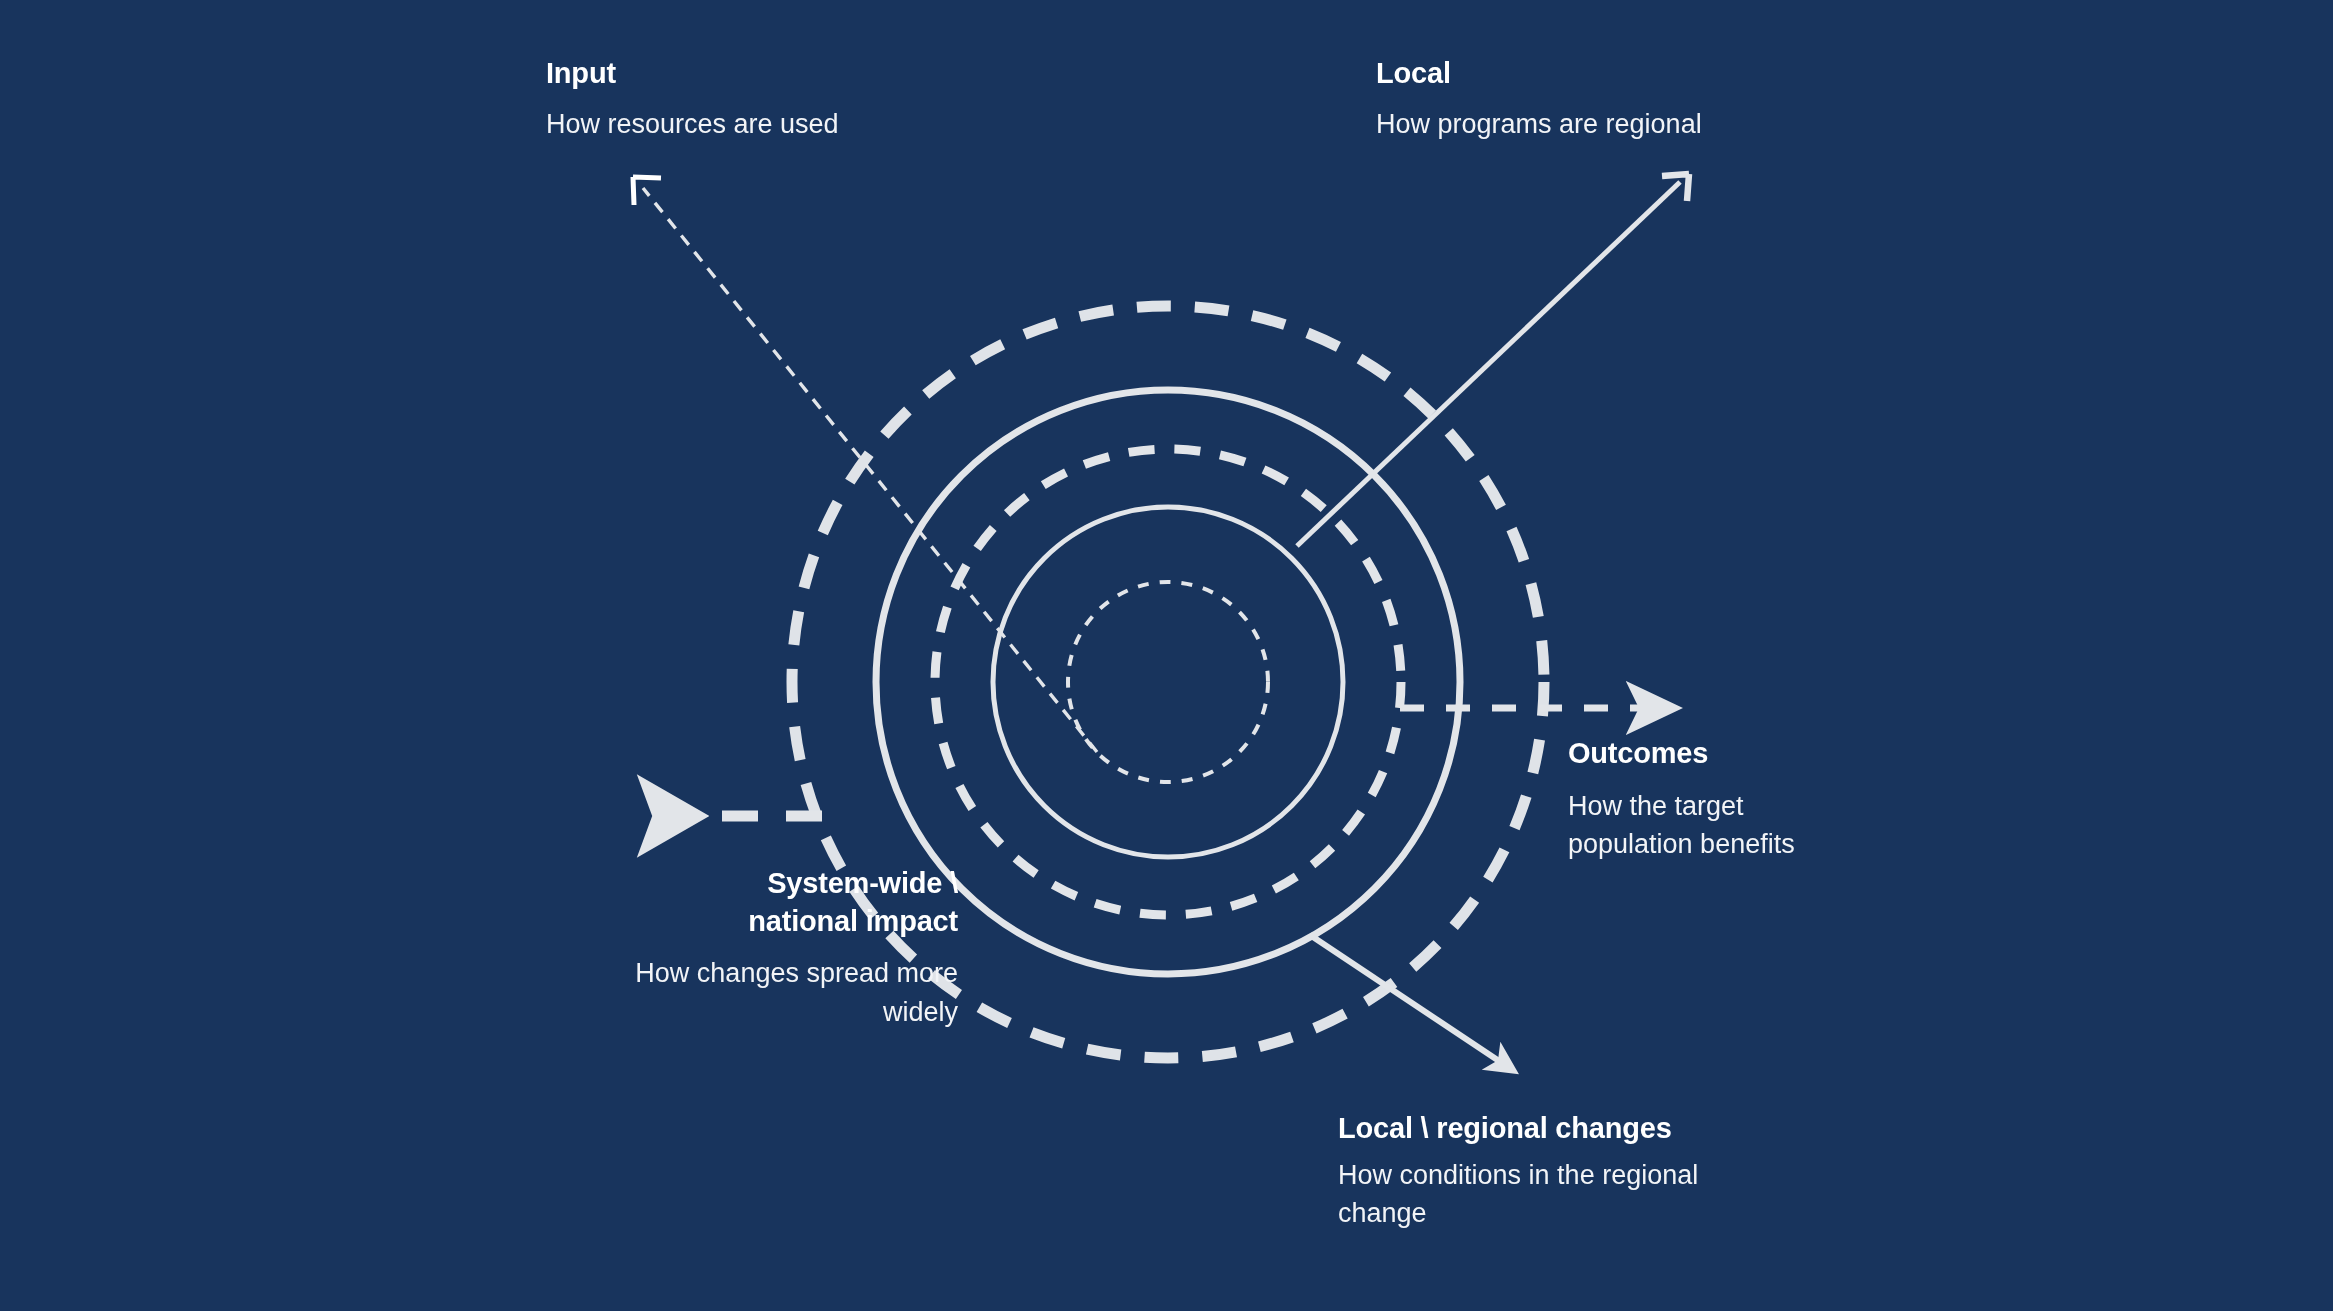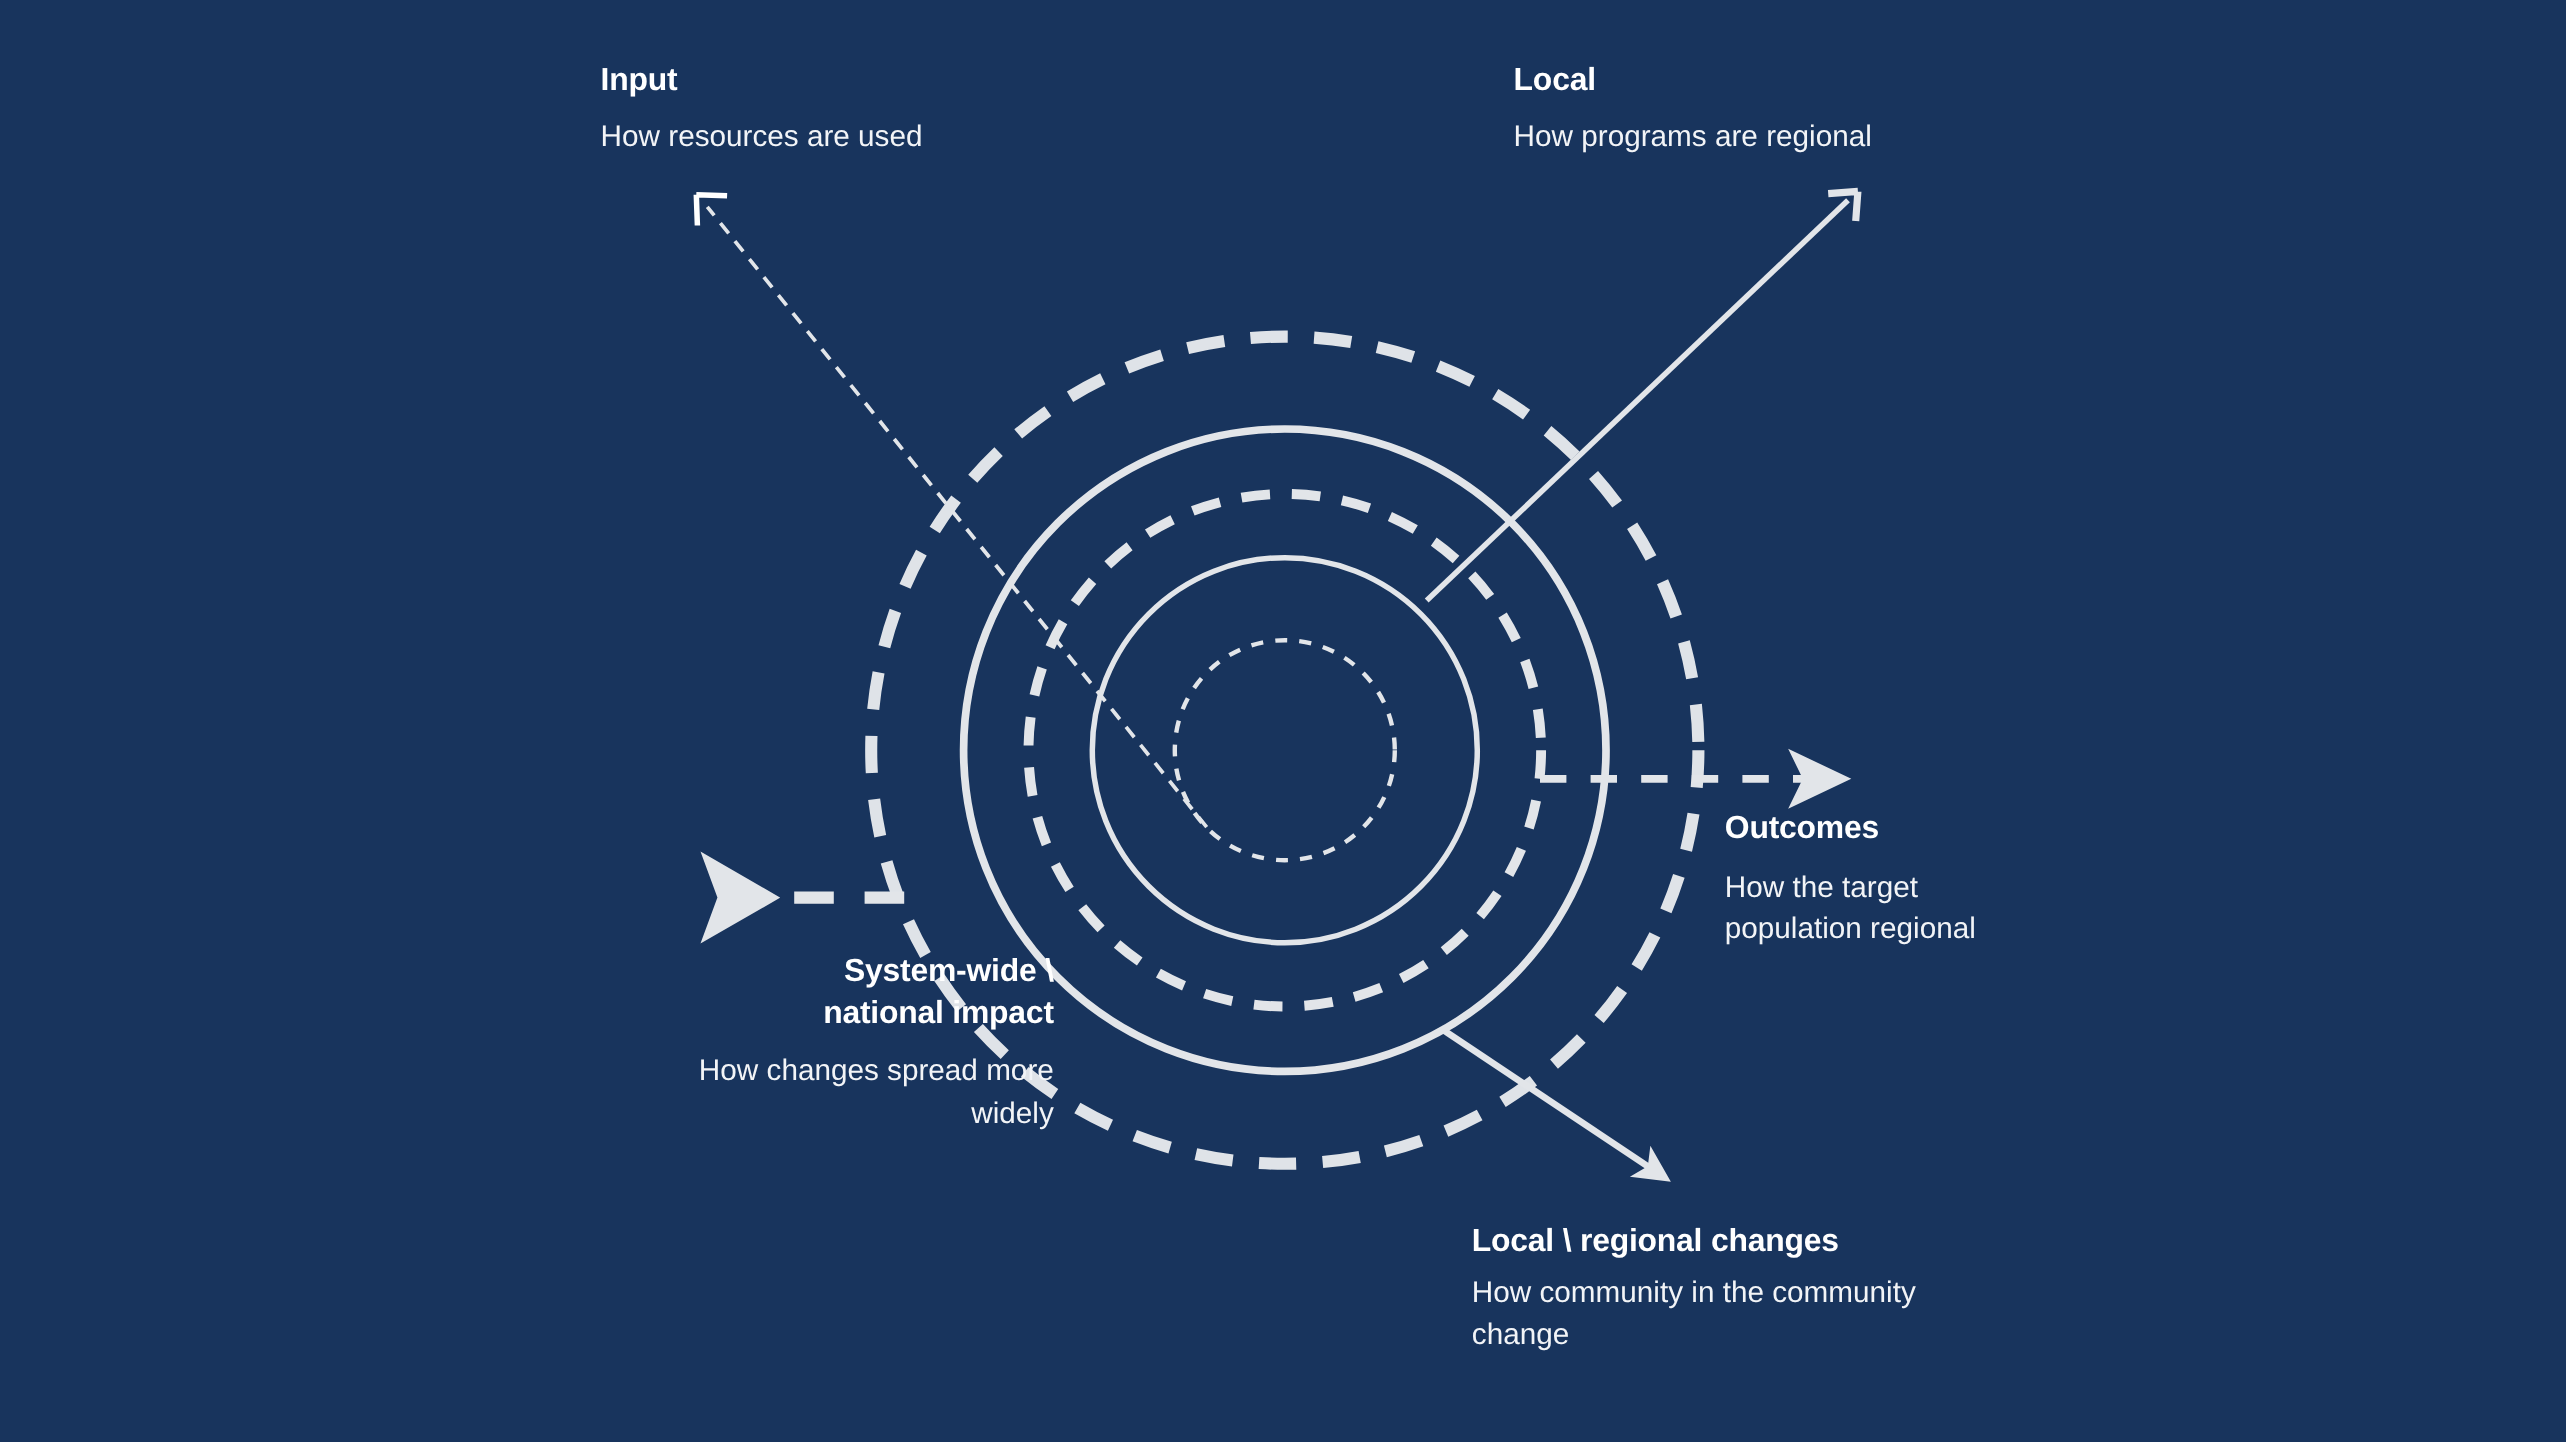--- a/index.html
+++ b/index.html
@@ -122,29 +122,29 @@
   </div>
 
   <div class="label-block" id="label-output">
     <div class="lbl-title">Local</div>
     <div class="lbl-desc">How programs are regional</div>
   </div>
 
   <div class="label-block" id="label-outcomes">
     <div class="lbl-title">Outcomes</div>
     <div class="lbl-desc">How the target
-population regional</div>
+population benefits</div>
   </div>
 
   <div class="label-block" id="label-system">
     <div class="lbl-title">System-wide \
 national impact</div>
     <div class="lbl-desc">How changes spread more
 widely</div>
   </div>
 
   <div class="label-block" id="label-local">
     <div class="lbl-title">Local \ regional changes</div>
-    <div class="lbl-desc">How community in the community
+    <div class="lbl-desc">How conditions in the regional
 change</div>
   </div>
 
 </div>
 
 </body></html>

